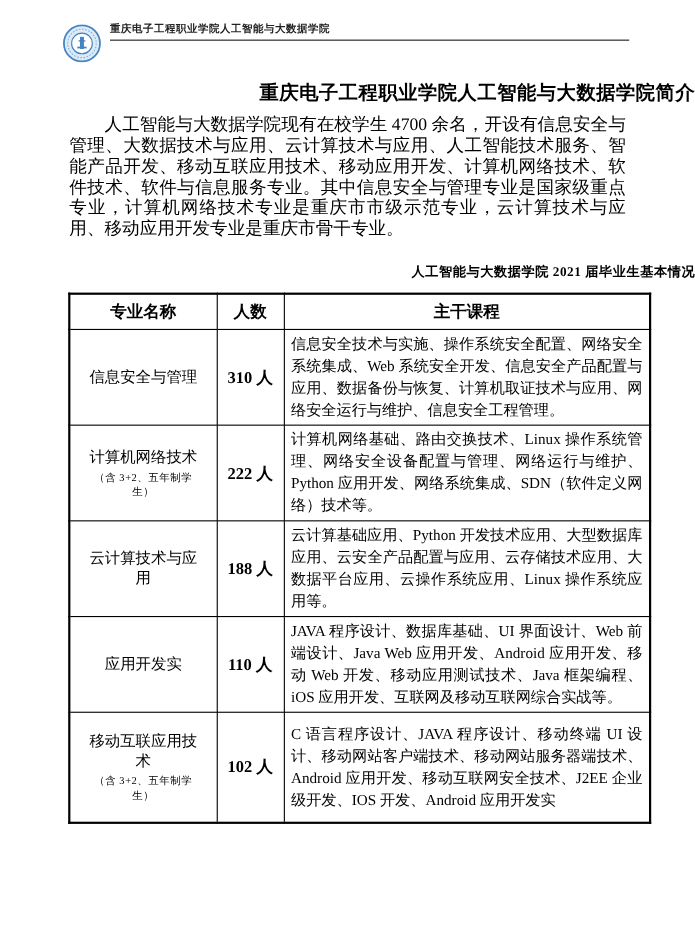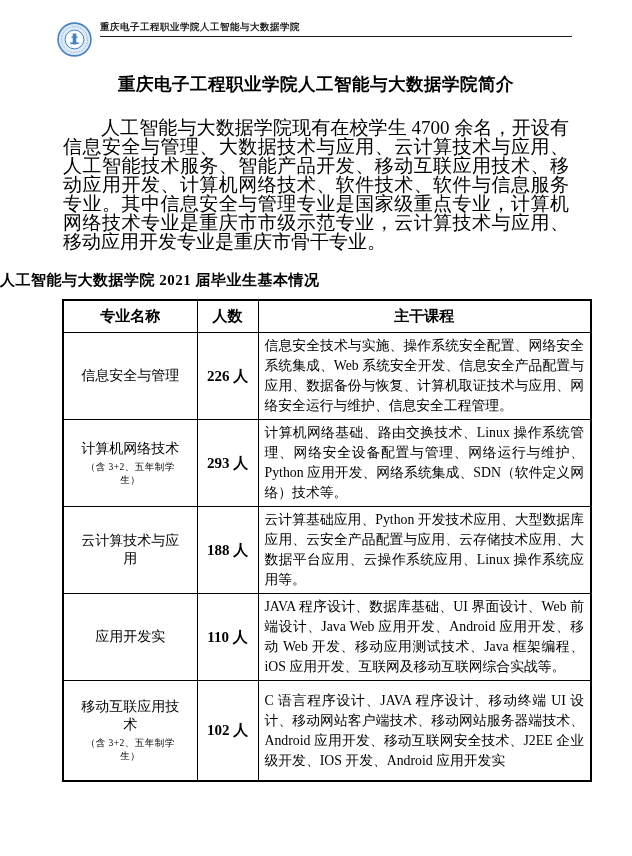--- a/index.html
+++ b/index.html
@@ -22,36 +22,36 @@
     padding-bottom:2px;
   }
   .header-band span{
     font-size:9.5px;color:#222;letter-spacing:0.5px;font-weight:bold;
   }
 
   
   h1.doc-title{
     margin:30px 0 0 0;
     font-size:17.5px;line-height:24px;
-    font-weight:bold;text-align:center;letter-spacing:0.5px;
+    font-weight:bold;text-align:right;letter-spacing:0.5px;
   }
 
   
   p.body-para{
-    width:506px;margin:22px auto 0 auto;
-    font-size:19px;line-height:19px;
+    width:506px;margin:8px auto 0 auto;
+    font-size:16px;line-height:19px;
     text-align:justify;text-indent:2em;
   }
   p.body-para + p.body-para{margin-top:0;}
 
   
   h2.table-title{
     margin:18px 0 0 0;
-    font-size:15px;line-height:22px;
-    font-weight:bold;text-align:left;letter-spacing:0.5px;
+    font-size:12px;line-height:22px;
+    font-weight:bold;text-align:right;letter-spacing:0.5px;
   }
 
   
   table.grad-table{
     margin:8px 0 0 62px;
     width:528px;
     border-collapse:collapse;
     table-layout:fixed;
     border:2px solid #000;
   }
@@ -110,29 +110,29 @@
         <th>人数</th>
         <th>主干课程</th>
       </tr>
     </thead>
     <tbody>
       <tr>
         <td class="major-cell">
           <div>信息安全与管理</div>
 
         </td>
-        <td class="count-cell">226 人</td>
+        <td class="count-cell">310 人</td>
         <td class="courses-cell">信息安全技术与实施、操作系统安全配置、网络安全系统集成、Web 系统安全开发、信息安全产品配置与应用、数据备份与恢复、计算机取证技术与应用、网络安全运行与维护、信息安全工程管理。</td>
       </tr>
       <tr>
         <td class="major-cell">
           <div>计算机网络技术</div>
           <div class="major-note">（含 3+2、五年制学生）</div>
         </td>
-        <td class="count-cell">293 人</td>
+        <td class="count-cell">222 人</td>
         <td class="courses-cell">计算机网络基础、路由交换技术、Linux 操作系统管理、网络安全设备配置与管理、网络运行与维护、Python 应用开发、网络系统集成、SDN（软件定义网络）技术等。</td>
       </tr>
       <tr>
         <td class="major-cell">
           <div>云计算技术与应用</div>
 
         </td>
         <td class="count-cell">188 人</td>
         <td class="courses-cell">云计算基础应用、Python 开发技术应用、大型数据库应用、云安全产品配置与应用、云存储技术应用、大数据平台应用、云操作系统应用、Linux 操作系统应用等。</td>
       </tr>

